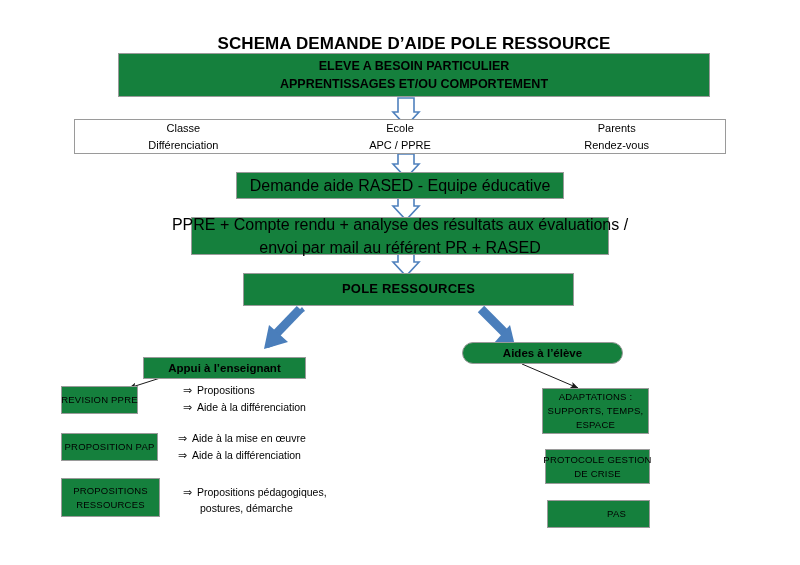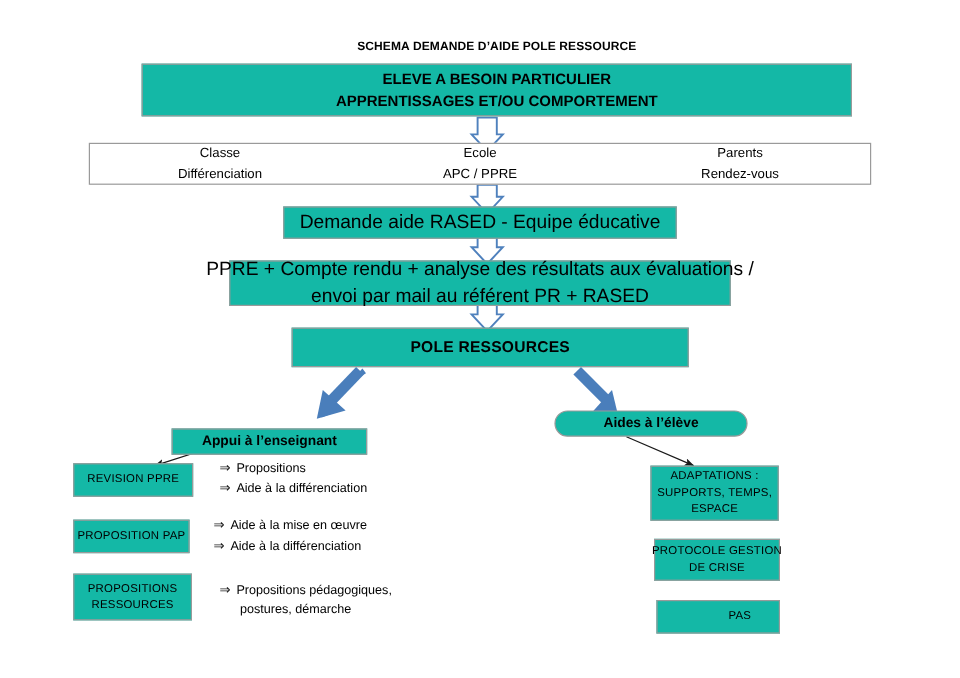--- a/index.html
+++ b/index.html
@@ -15,31 +15,31 @@
     position: relative;
     width: 800px;
     height: 565px;
     background: #ffffff;
     overflow: hidden;
   }
   .abs { position: absolute; box-sizing: border-box; }
 
   
   .title {
-    font-size: 10px;
+    font-size: 17px;
     font-weight: bold;
     letter-spacing: .1px;
     text-align: center;
     white-space: nowrap;
   }
 
   
   .box {
     border: 1px solid #9a9a9a;
-    background: #14b8a6;
+    background: #15803d;
     display: flex;
     flex-direction: column;
     align-items: center;
     justify-content: center;
     text-align: center;
     line-height: 1.45;
   }
   .box .ln { display: block; white-space: nowrap; }
 
   .b-main      { font-size: 12.5px; font-weight: bold; }
@@ -163,21 +163,21 @@
   </div>
 
   <div class="abs box b-branch" style="left:143px; top:342px; width:163px; height:22px;margin-top:15px;">
     <span class="ln">Appui à l’enseignant</span>
   </div>
 
   <div class="abs box b-branch" style="left:462px; top:342px; width:161px; height:22px;border-radius:11px;">
     <span class="ln">Aides à l’élève</span>
   </div>
 
-  <div class="abs box b-leaf" style="left:61px; top:386px; width:100px; height:28px;align-items:center;">
+  <div class="abs box b-leaf" style="left:61px; top:386px; width:77px; height:28px;align-items:center;">
     <span class="ln">REVISION PPRE</span>
   </div>
   <div class="abs bullets" style="left:183px; top:382px; width:230px;">
     <div class="bullet-row">
       <span class="bullet-glyph">⇒</span>
       <span class="bullet-text">Propositions</span>
     </div>
     <div class="bullet-row">
       <span class="bullet-glyph">⇒</span>
       <span class="bullet-text">Aide à la différenciation</span>

